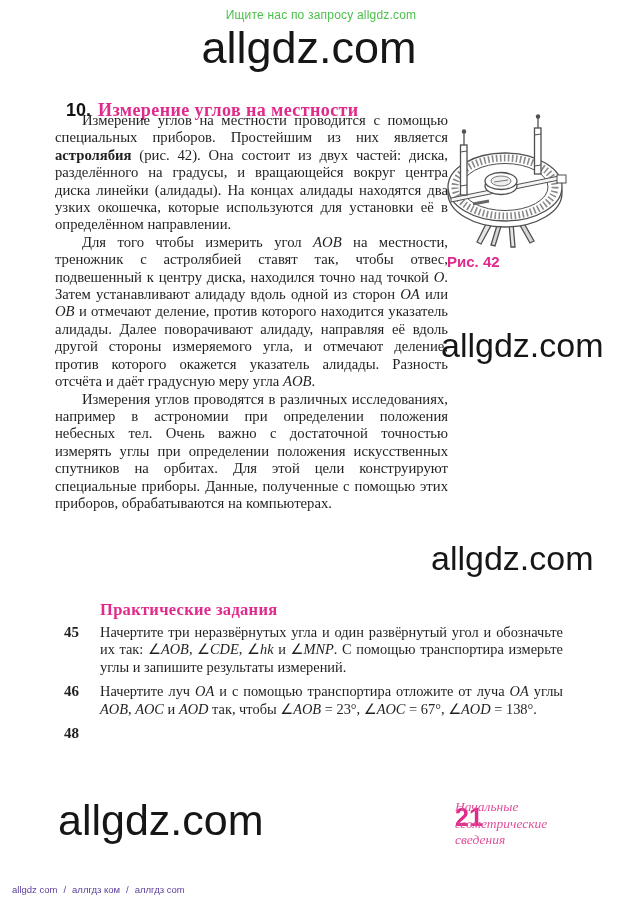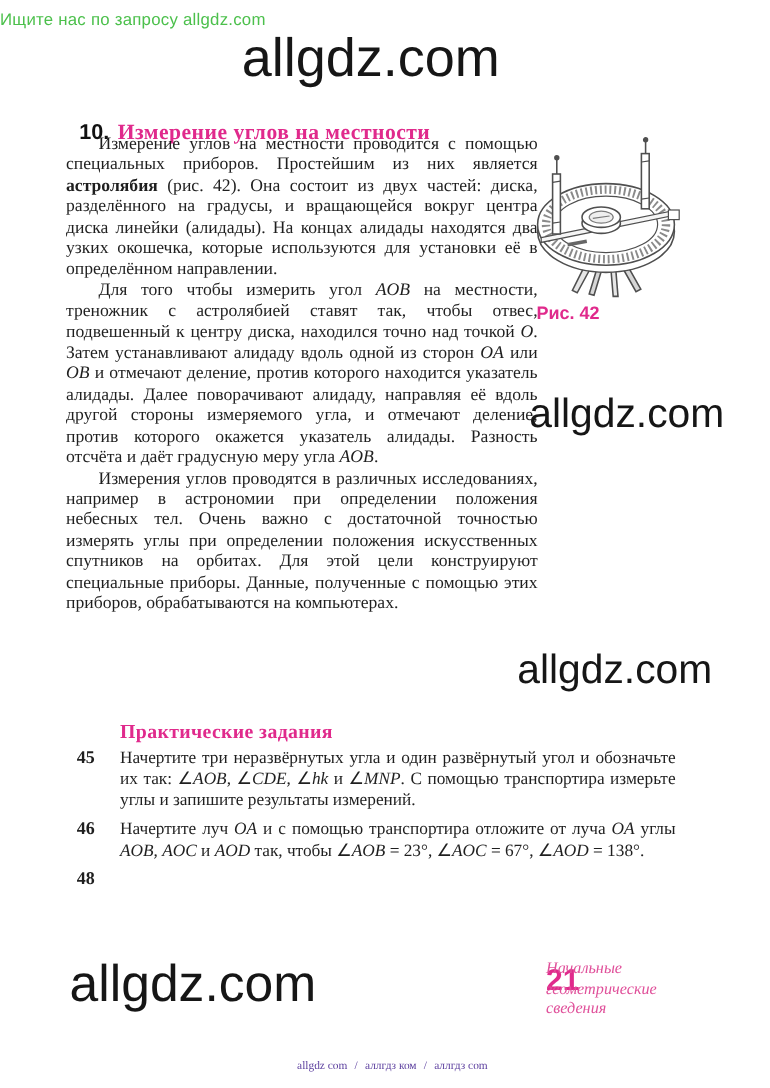--- a/index.html
+++ b/index.html
@@ -1,22 +1,22 @@
 <!DOCTYPE html>
 <html lang="ru"><head>
 <meta charset="utf-8">
 <style>
   html,body{margin:0;padding:0;background:#ffffff;}
   body{width:642px;height:907px;position:relative;overflow:hidden;
        font-family:"Liberation Serif","DejaVu Serif",serif;color:#1f1f1f;}
   .page{position:absolute;inset:0;}
 
-  .top-note{position:absolute;top:8px;left:0;right:0;text-align:left;
+  .top-note{position:absolute;top:8px;left:0;right:0;text-align:center;
     font-family:"Liberation Sans","DejaVu Sans",sans-serif;
-    font-size:14px;color:#4cc04c;letter-spacing:.2px;}
+    font-size:12px;color:#4cc04c;letter-spacing:.2px;}
 
   .wm{font-family:"Liberation Sans","DejaVu Sans",sans-serif;color:#161616;white-space:nowrap;}
   .wm-top{position:absolute;top:22px;left:0;right:0;text-align:center;font-size:45px;transform:translateX(-12px);}
   .wm-right1{position:absolute;left:441px;top:326px;font-size:34px;}
   .wm-right2{position:absolute;left:431px;top:539px;font-size:34px;}
   .wm-bottom{position:absolute;left:58px;top:796px;font-size:43px;}
 
   .heading{position:absolute;top:100px;left:66px;font-size:18px;font-weight:bold;white-space:nowrap;}
   .h-num{font-family:"Liberation Sans","DejaVu Sans",sans-serif;color:#111;margin-right:7px;}
   .h-title{color:#e02a8c;letter-spacing:.4px;}
@@ -38,22 +38,22 @@
   .problem{position:relative;padding-left:100px;padding-right:79px;margin-bottom:7px;
     font-size:14.4px;line-height:17.4px;text-align:justify;}
   .p-num{position:absolute;left:64px;top:0;font-weight:bold;font-size:15px;}
   .p-text{margin:0;font-family:Liberation Serif, serif;}
 
   .page-num{position:absolute;left:411px;top:803px;color:#e02a8c;font-weight:bold;
     font-size:25px;font-family:"Liberation Sans","DejaVu Sans",sans-serif;margin-left:44px;}
   .section-name{position:absolute;left:455px;top:799px;width:128px;color:#e0509a;
     font-style:italic;font-size:13.5px;line-height:16.5px;}
 
-  .site-links{position:absolute;top:884px;left:12px;right:0;text-align:center;
-    font-family:Liberation Serif, serif;font-size:9.5px;color:#5b3e9e;}
+  .site-links{position:absolute;top:884px;left:12px;right:0;
+    font-family:Liberation Sans, sans-serif;font-size:9.5px;color:#5b3e9e;}
   .site-links a{color:#5b3e9e;text-decoration:none;cursor:pointer;}
   .site-links .sep{margin:0 6px;}
 
   .astro{display:block;}
 </style>
 </head>
 <body>
 
 <div class="page">
 

